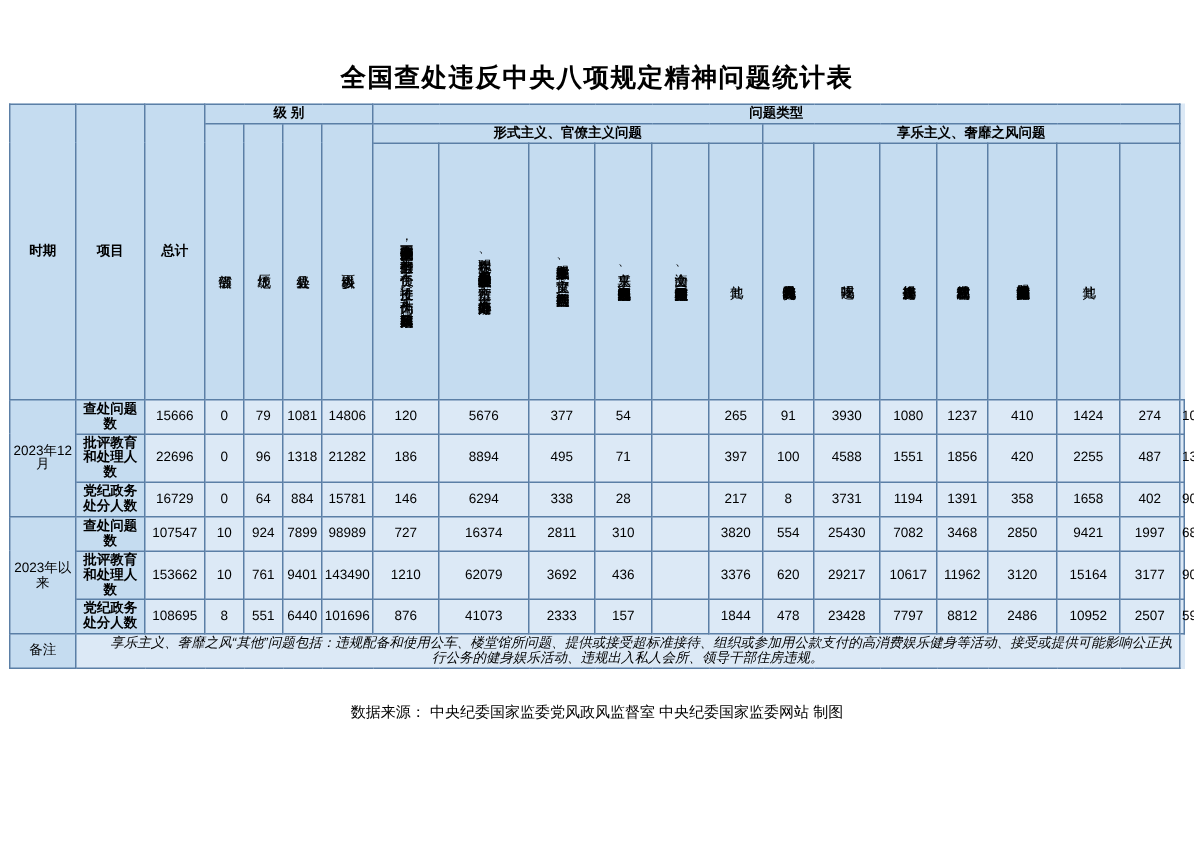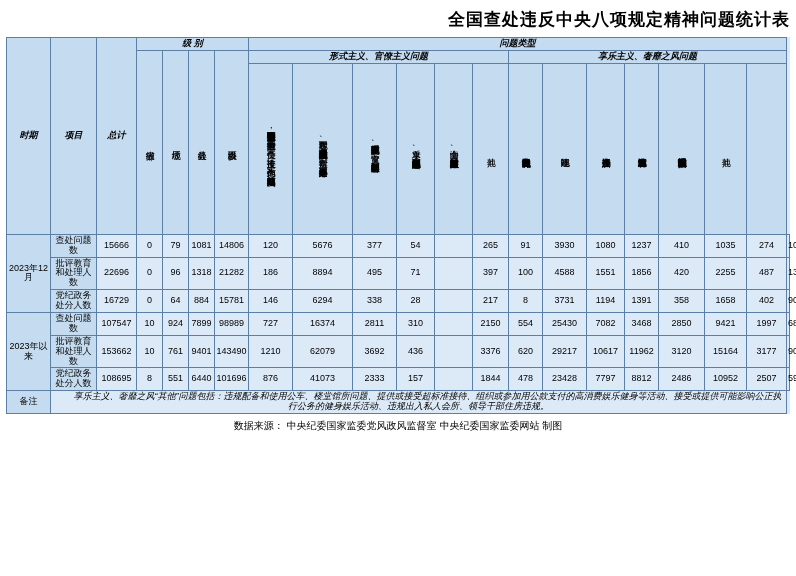--- a/index.html
+++ b/index.html
@@ -11,26 +11,27 @@
     overflow:hidden;
   }
   .page{
     width:796px;height:576px;
     box-sizing:border-box;
     padding:4px 6px 0 6px;
     background:#fff;
     position:relative;
   }
   .title{
-    text-align:right;
+    text-align:center;
     font-size:17px;
     font-weight:bold;
     letter-spacing:1px;
     padding:4px 0 6px 0;
     color:#000;
+    margin-top:32px;
   }
   table.main{
     border-collapse:collapse;
     width:784px;
     table-layout:fixed;
     background:#dce9f6;
   }
   table.main td, table.main th{
     border:1px solid #5b7fa6;
     text-align:center;
@@ -38,21 +39,20 @@
     font-size:9px;
     color:#000;
     padding:1px;
     background:#dce9f6;
     line-height:1.1;
   }
   .hdr{
     background:#c5dcf0 !important;
     font-weight:bold;
     font-size:10px;
-    font-style:italic;
   }
   .hdr-sm{
     background:#c5dcf0 !important;
     font-weight:normal;
     font-size:9px;
   }
   
   .vt{
     writing-mode:vertical-rl;
     text-orientation:upright;
@@ -71,21 +71,21 @@
     font-size:9px;
     display:inline-block;
     max-height:160px;
   }
   .vcell{
     height:168px;
     padding:2px 0;
   }
   .rowlabel{
     font-size:10px;
-    font-weight:normal;
+    font-weight:bold;
     line-height:1.2;
   }
   .period{
     font-size:10px;
     line-height:1.25;
   }
   .num{
     font-size:10px;
   }
   .remark-label{
@@ -94,21 +94,21 @@
   .remark-text{
     text-align:left;
     font-size:9.5px;
     line-height:1.45;
     padding:3px 6px;
     font-style:italic;
   }
   .footer{
     text-align:center;
     font-size:10px;
-    padding-top:5px;
+    padding-top:22px;
     color:#000;
   }
   .ind{ text-indent:18px; display:block;}
 </style>
 </head>
 <body>
 
 <div class="page">
 
   <div class="title">全国查处违反中央八项规定精神问题统计表</div>
@@ -184,21 +184,21 @@
       <td class="num">5676</td>
       <td class="num">377</td>
       <td class="num">54</td>
       <td class="num"></td>
       <td class="num">265</td>
       <td class="num">91</td>
       <td class="num">3930</td>
       <td class="num">1080</td>
       <td class="num">1237</td>
       <td class="num">410</td>
-      <td class="num">1035</td>
+      <td class="num">1424</td>
       <td class="num">274</td>
       <td class="num">1028</td>
     </tr>
     <tr>
       <td class="hdr-sm rowlabel">批评教育和处理人数</td>
       <td class="num">22696</td>
       <td class="num">0</td>
       <td class="num">96</td>
       <td class="num">1318</td>
       <td class="num">21282</td>
@@ -246,21 +246,21 @@
       <td class="num">107547</td>
       <td class="num">10</td>
       <td class="num">924</td>
       <td class="num">7899</td>
       <td class="num">98989</td>
       <td class="num">727</td>
       <td class="num">16374</td>
       <td class="num">2811</td>
       <td class="num">310</td>
       <td class="num"></td>
-      <td class="num">2150</td>
+      <td class="num">3820</td>
       <td class="num">554</td>
       <td class="num">25430</td>
       <td class="num">7082</td>
       <td class="num">3468</td>
       <td class="num">2850</td>
       <td class="num">9421</td>
       <td class="num">1997</td>
       <td class="num">6840</td>
     </tr>
     <tr>

